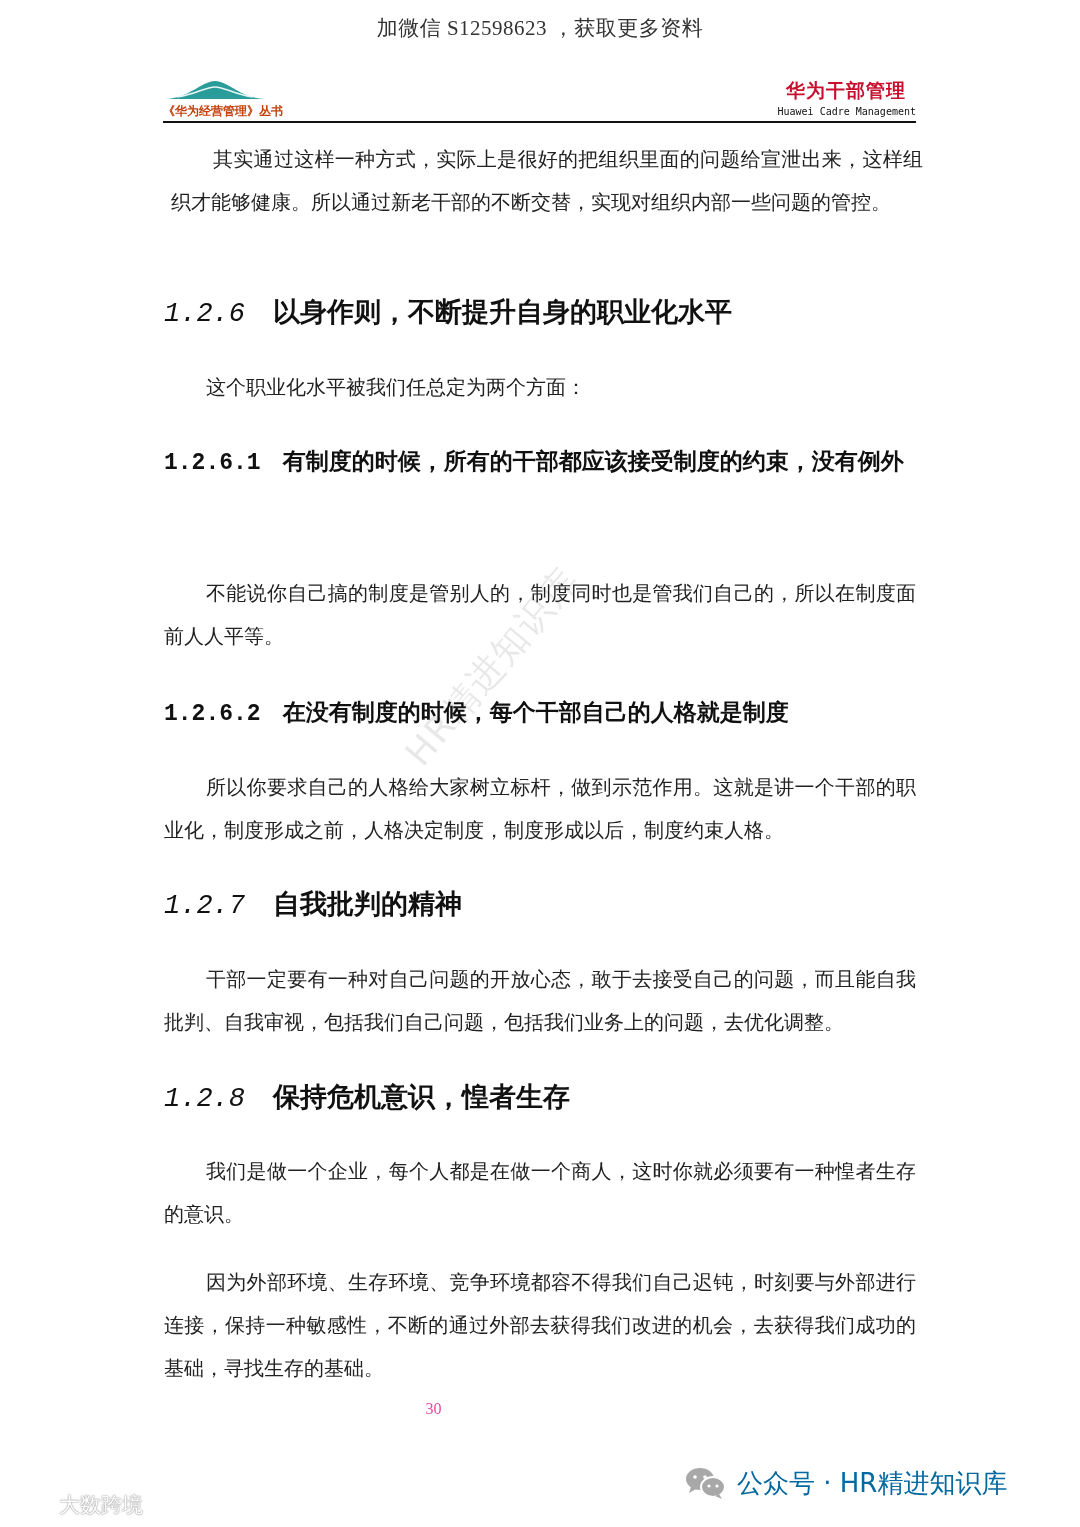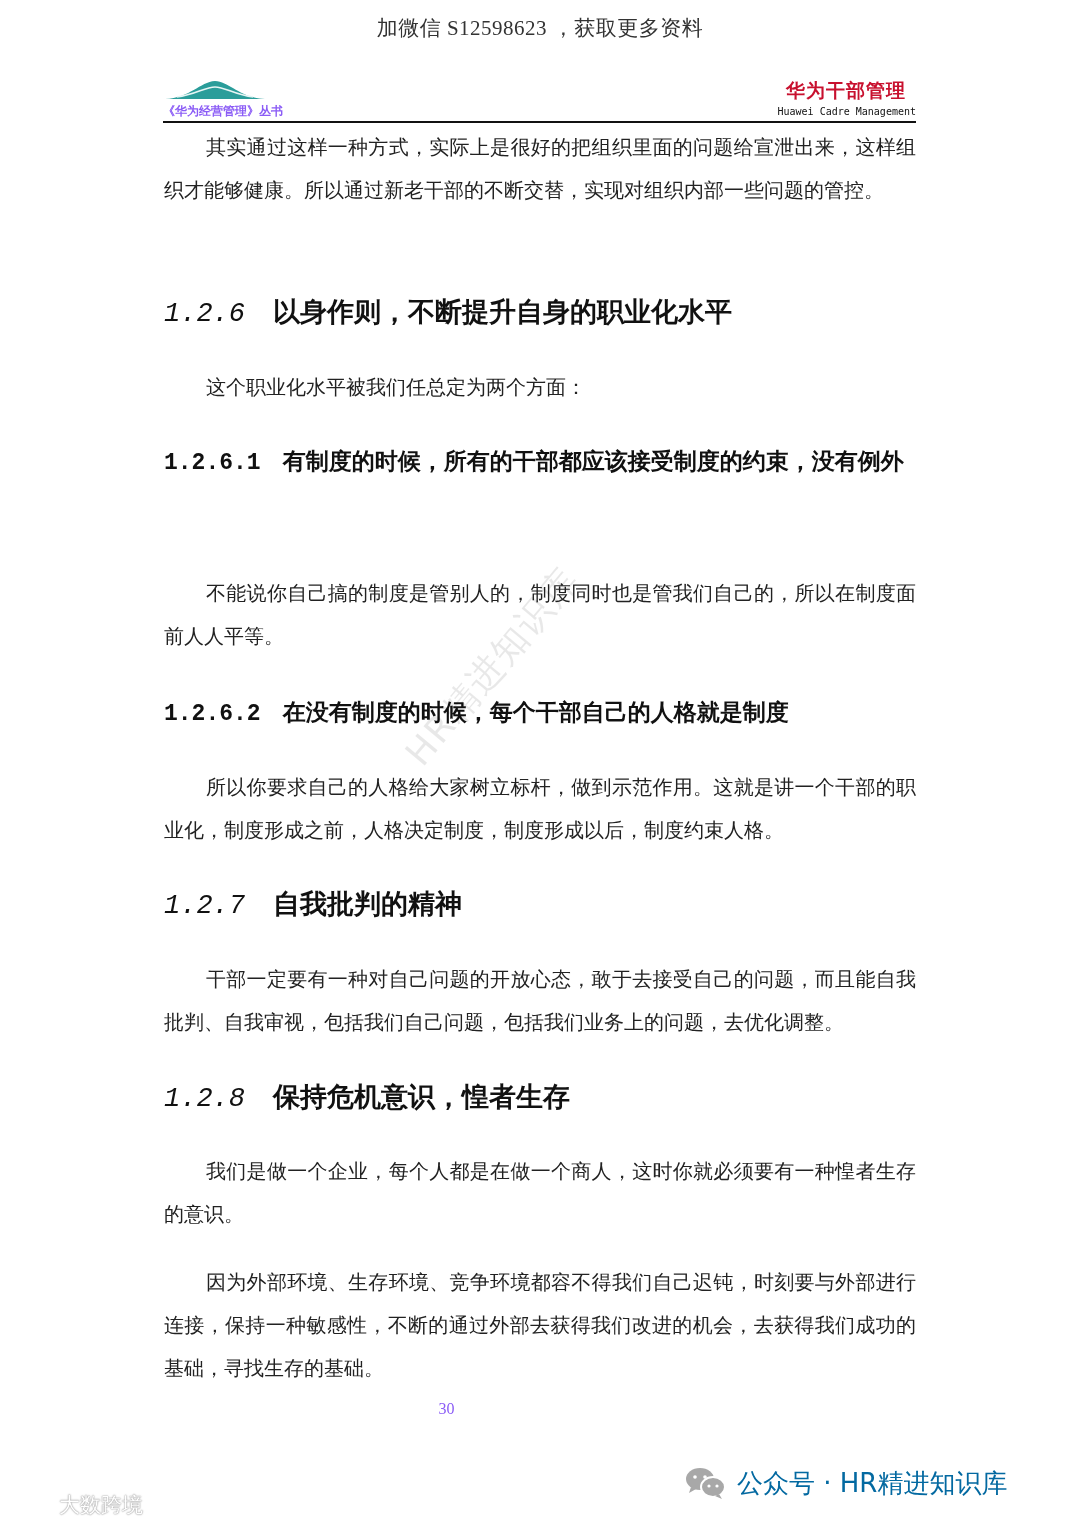--- a/index.html
+++ b/index.html
@@ -8,21 +8,21 @@
       font-family: "DejaVu Serif", "Liberation Serif", serif; color: #1a1a1a;
     }
     .top-banner {
       position: absolute; left: 0; top: 14px; width: 1080px; text-align: center;
       font-size: 21px; color: #333333; letter-spacing: 0.5px;
       font-family: "Liberation Serif", "DejaVu Serif", serif;
     }
     .header { position: absolute; left: 163px; top: 78px; width: 753px; height: 44px; }
     .logo-mountain { position: absolute; left: 2px; top: 0; width: 100px; height: 22px; }
     .series-name {
-      position: absolute; left: 0; top: 25px; font-size: 12px; color: #8b5cf6;
+      position: absolute; left: 0; top: 25px; font-size: 12px; color: #c2410c;
       font-family: "DejaVu Sans", sans-serif; font-weight: bold;
     }
     .brand-title {
       position: absolute; right: 10px; top: 0; font-size: 19px; color: #c8102e; font-weight: bold;
       font-family: "DejaVu Sans", sans-serif; letter-spacing: 1px;
     }
     .brand-sub {
       position: absolute; right: 0; top: 28px; font-size: 10px; color: #111;
       font-family: "DejaVu Sans Mono", "Liberation Mono", monospace;
     }
@@ -38,22 +38,22 @@
     .h2 .num { font-family: "Liberation Mono", "DejaVu Sans Mono", monospace; font-weight: normal; margin-right: 28px; font-style: italic; }
     .h3 {
       font-size: 23px; font-weight: bold; margin: 0; color: #111;
       font-family: "DejaVu Sans", sans-serif; line-height: 56px;
     }
     .h3 .num { font-family: "Liberation Mono", "DejaVu Sans Mono", monospace; font-weight: bold; margin-right: 22px; }
 
     .abs { position: absolute; left: 164px; width: 752px; }
 
     .page-number {
-      position: absolute; left: 14px; width: 865px; top: 1400px; text-align: center;
-      font-size: 16px; color: #8b5cf6; font-family: "Liberation Serif", serif;
+      position: absolute; left: 1px; width: 865px; top: 1400px; text-align: center;
+      font-size: 16px; color: #ec4899; font-family: "Liberation Serif", serif;
     }
     .watermark-diag {
       position: absolute; left: 395px; top: 745px; font-size: 36px; color: rgba(0,0,0,0.09);
       transform: rotate(-50deg); transform-origin: left top; white-space: nowrap;
       font-family: "DejaVu Sans", sans-serif; letter-spacing: 2px;
     }
     .wechat-mark {
       position: absolute; left: 685px; top: 1463px; height: 40px; display: flex; align-items: center;
       color: #0369a1; font-size: 26px; font-family: "DejaVu Sans", sans-serif;
     }
@@ -74,21 +74,21 @@
   <svg class="logo-mountain" viewBox="0 0 100 22">
     <path d="M0 21 C25 20 35 4 50 3 C65 4 75 20 100 21 Z" fill="#2a9d9a"></path>
     <path d="M12 19 C30 17 40 9 50 9 C60 9 70 17 88 19" fill="none" stroke="#e6f5f4" stroke-width="1.6"></path>
   </svg>
   <div class="series-name">《华为经营管理》丛书</div>
   <div class="brand-title">华为干部管理</div>
   <div class="brand-sub">Huawei Cadre Management</div>
 </div>
 <div class="header-rule"></div>
 
-<div class="abs" style="top:126px;">
+<div class="abs" style="top:138px;margin-left:7px;">
   <p class="para">其实通过这样一种方式，实际上是很好的把组织里面的问题给宣泄出来，这样组织才能够健康。所以通过新老干部的不断交替，实现对组织内部一些问题的管控。</p>
 </div>
 
 <div class="abs" style="top:292px;">
   <h2 class="h2"><span class="num">1.2.6</span><span>以身作则，不断提升自身的职业化水平</span></h2>
 </div>
 <div class="abs" style="top:366px;">
   <p class="para">这个职业化水平被我们任总定为两个方面：</p>
 </div>
 

